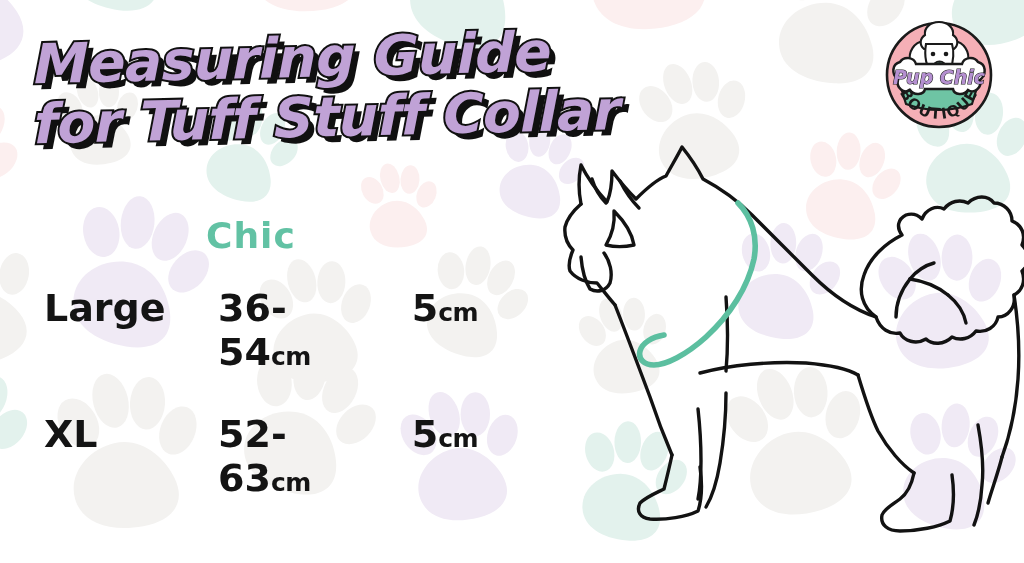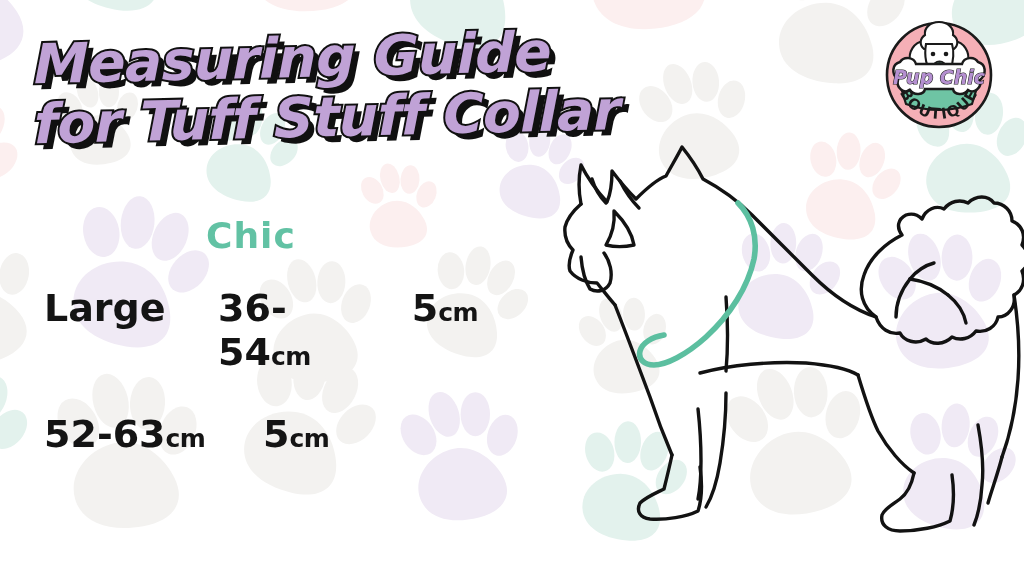--- a/index.html
+++ b/index.html
@@ -245,20 +245,21 @@
 
     <div class="tbl-row">
       <div class="col-size cell">Large</div>
       <div class="col-neck cell"><span>36-54</span><span class="unit">cm</span></div>
       <div class="col-width cell"><span>5</span><span class="unit">cm</span></div>
     </div>
 
     <div class="row-gap"></div>
 
     <div class="tbl-row">
+      <div class="col-size cell">XL</div>
       <div class="col-neck cell"><span>52-63</span><span class="unit">cm</span></div>
       <div class="col-width cell"><span>5</span><span class="unit">cm</span></div>
     </div>
   </div>
 
   <svg id="logo" viewBox="0 0 126 126" width="126" height="126">
     <defs>
       <path id="boutique-arc" d="M 22 74 A 42 42 0 0 0 104 74" fill="none"></path>
     </defs>
 

